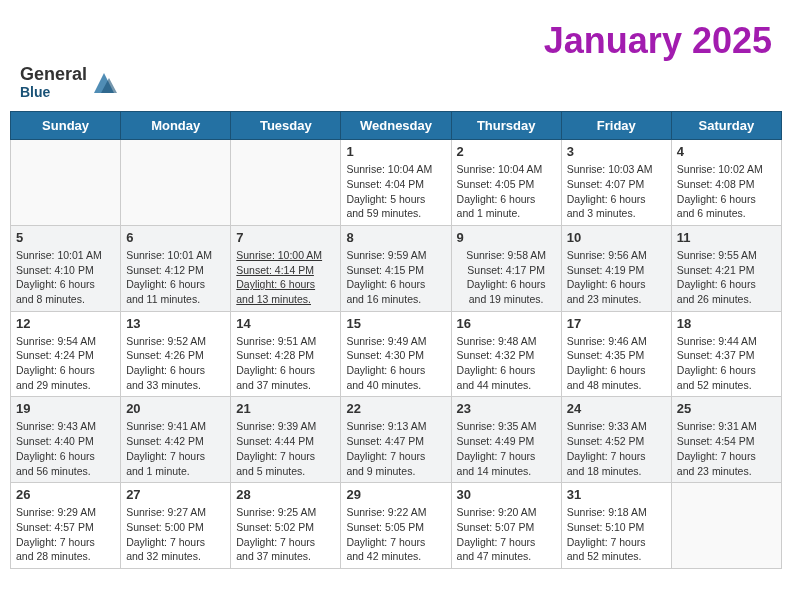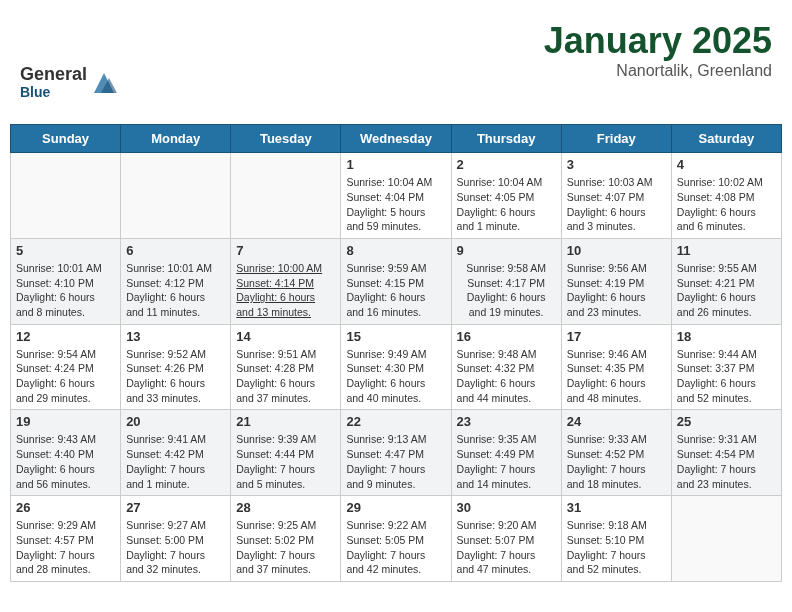--- a/index.html
+++ b/index.html
@@ -30,30 +30,30 @@
       width: 30px;
       height: 30px;
       margin-left: 2px;
     }
     .title-block {
       text-align: right;
     }
     .month-title {
       font-size: 36px;
       font-weight: bold;
-      color: #14532d;
+      color: #a21caf;
     }
     .location {
       font-size: 16px;
       color: #555;
     }
     .calendar {
       width: 100%;
       border-collapse: collapse;
-      margin: 19px 0;
+      margin: 6px 0;
       padding-left: 20px;
     }
     .calendar th {
       background-color: #2471a3;
       color: #fff;
       text-align: center;
       padding: 6px 4px;
       font-size: 13px;
       border: 1px solid #1a5276;
     }
@@ -92,21 +92,20 @@
       <span style="font-size:18px;font-weight:bold;color:#333;">General</span>
       <span style="font-size:14px;font-weight:bold;color:#1a5276;">Blue</span>
     </div>
     <svg class="logo-icon" viewBox="0 0 30 30" xmlns="http://www.w3.org/2000/svg">
       <polygon points="5,25 15,5 25,25" fill="#2471a3" opacity="0.8"></polygon>
       <polygon points="12,25 20,10 28,25" fill="#1a5276" opacity="0.6"></polygon>
     </svg>
   </div>
   <div class="title-block">
     <div class="month-title">January 2025</div>
-    <div class="location">Nanortalik, Greenland</div>
   </div>
 </div>
 
 <table class="calendar">
   <thead>
     <tr>
     <th>Sunday</th>
         <th>Monday</th>
         <th>Tuesday</th>
         <th>Wednesday</th>
@@ -239,21 +238,21 @@
         <td>
           <span class="day-num">17</span>
           <div class="day-info" style="white-space: pre-line;">Sunrise: 9:46 AM
 Sunset: 4:35 PM
 Daylight: 6 hours
 and 48 minutes.</div>
         </td>
         <td>
           <span class="day-num">18</span>
           <div class="day-info" style="white-space: pre-line;">Sunrise: 9:44 AM
-Sunset: 3:37 PM
+Sunset: 4:37 PM
 Daylight: 6 hours
 and 52 minutes.</div>
         </td>
       </tr>
       <tr class="row-odd">
         <td>
           <span class="day-num">19</span>
           <div class="day-info" style="white-space: pre-line;">Sunrise: 9:43 AM
 Sunset: 4:40 PM
 Daylight: 6 hours

